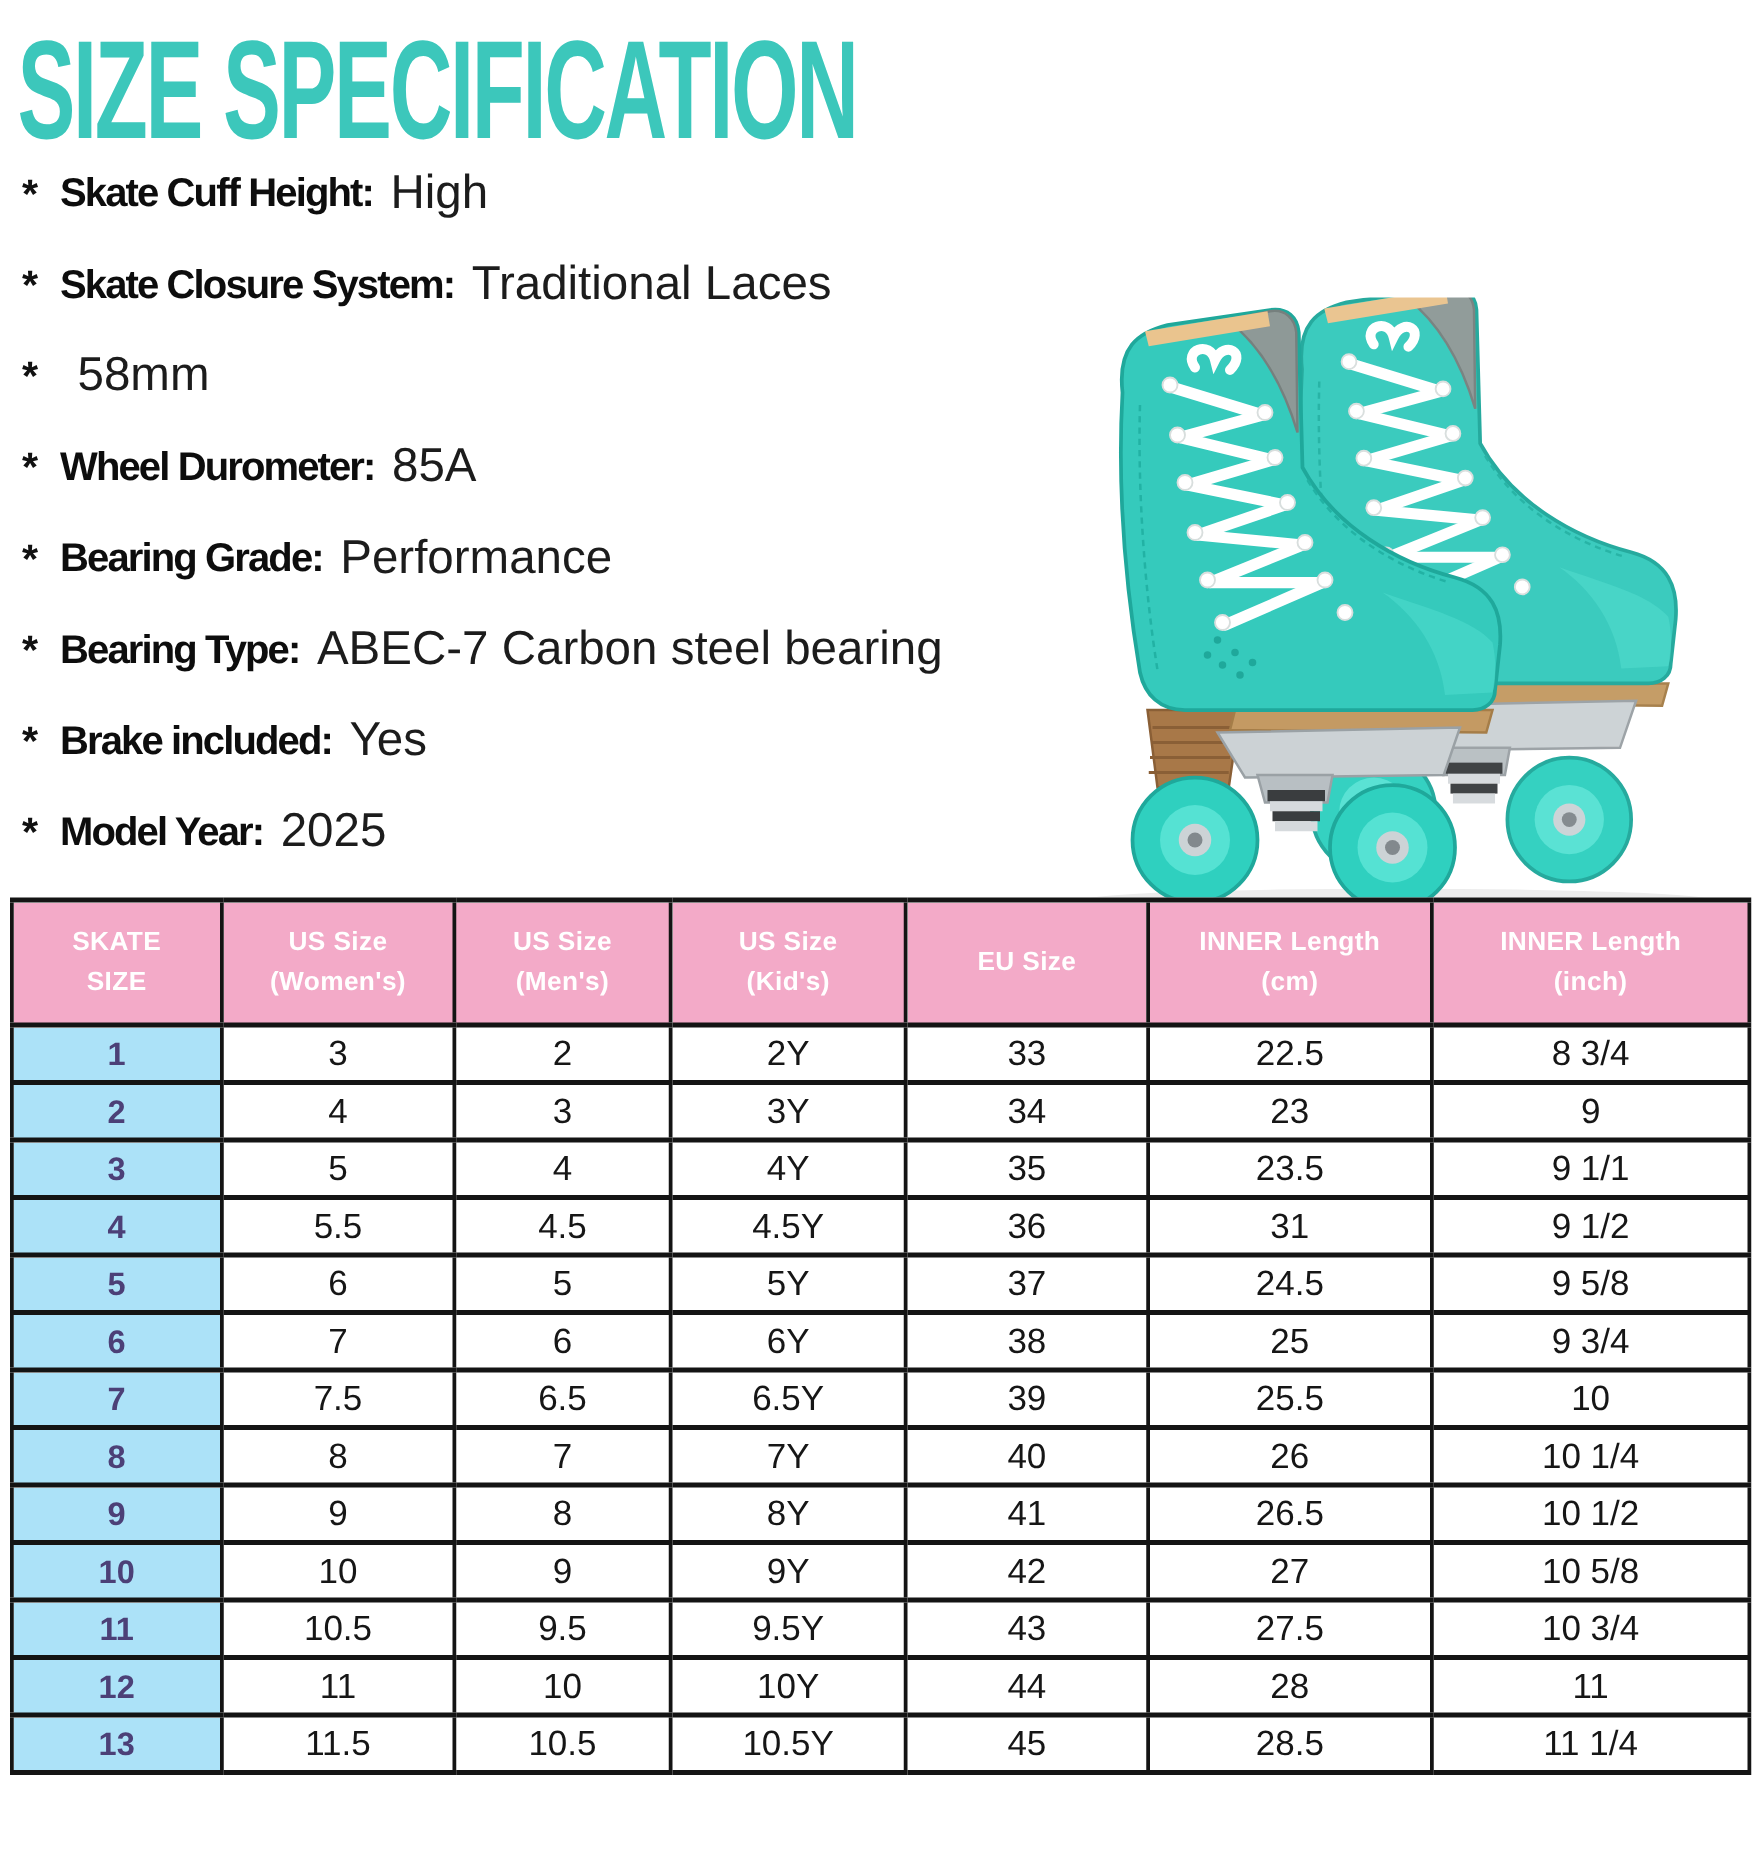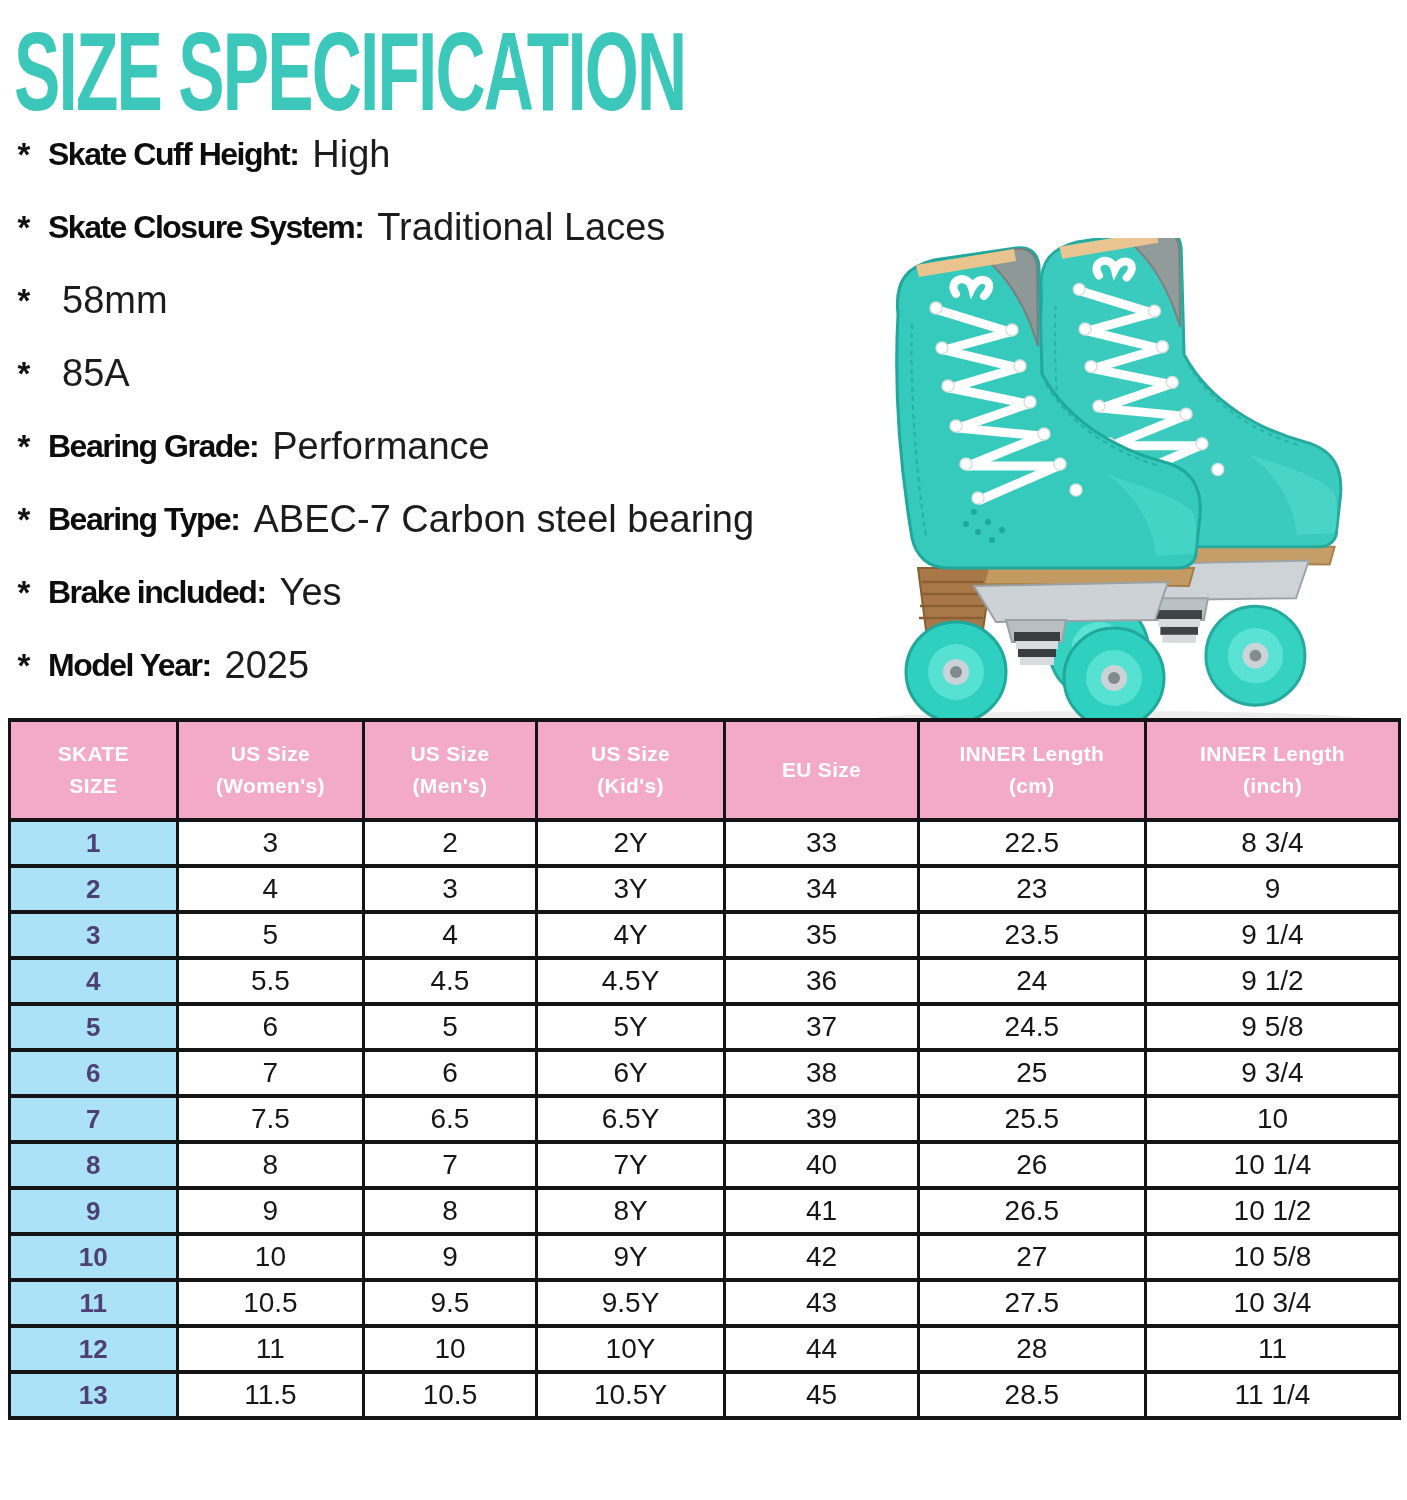--- a/index.html
+++ b/index.html
@@ -60,20 +60,21 @@
       <span class="star">*</span>
       <span class="spec-label">Skate Closure System:</span>
       <span class="spec-value">Traditional Laces</span>
     </div>
     <div class="spec-item">
       <span class="star">*</span>
       <span class="spec-value">58mm</span>
     </div>
     <div class="spec-item">
       <span class="star">*</span>
+      <span class="spec-label">Wheel Durometer:</span>
       <span class="spec-value">85A</span>
     </div>
     <div class="spec-item">
       <span class="star">*</span>
       <span class="spec-label">Bearing Grade:</span>
       <span class="spec-value">Performance</span>
     </div>
     <div class="spec-item">
       <span class="star">*</span>
       <span class="spec-label">Bearing Type:</span>
@@ -241,29 +242,29 @@
         <td>23</td>
         <td>9</td>
       </tr>
       <tr>
         <td class="first">3</td>
         <td>5</td>
         <td>4</td>
         <td>4Y</td>
         <td>35</td>
         <td>23.5</td>
-        <td>9 1/4</td>
+        <td>9 1/1</td>
       </tr>
       <tr>
         <td class="first">4</td>
         <td>5.5</td>
         <td>4.5</td>
         <td>4.5Y</td>
         <td>36</td>
-        <td>24</td>
+        <td>31</td>
         <td>9 1/2</td>
       </tr>
       <tr>
         <td class="first">5</td>
         <td>6</td>
         <td>5</td>
         <td>5Y</td>
         <td>37</td>
         <td>24.5</td>
         <td>9 5/8</td>

